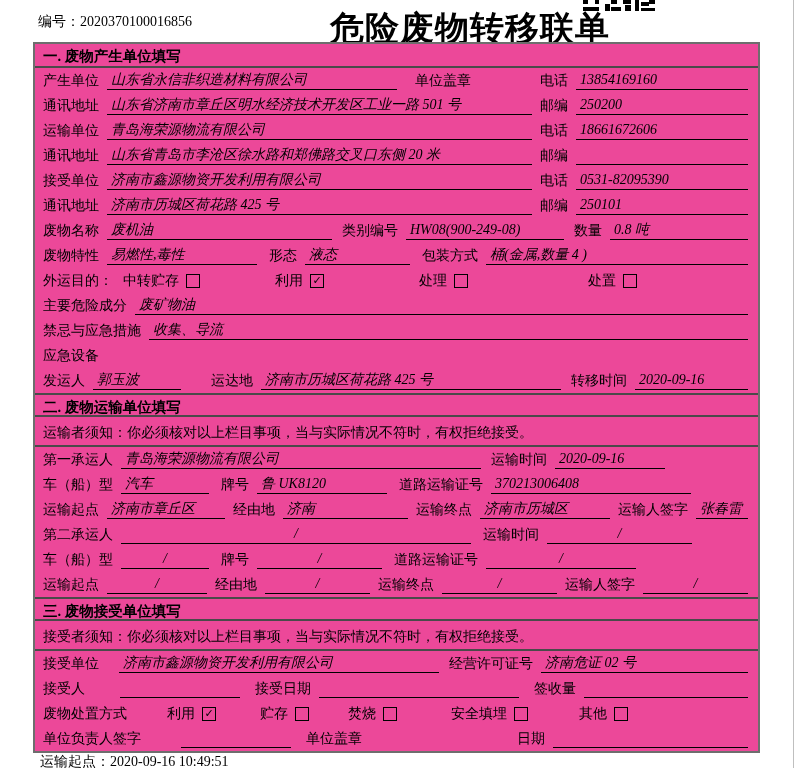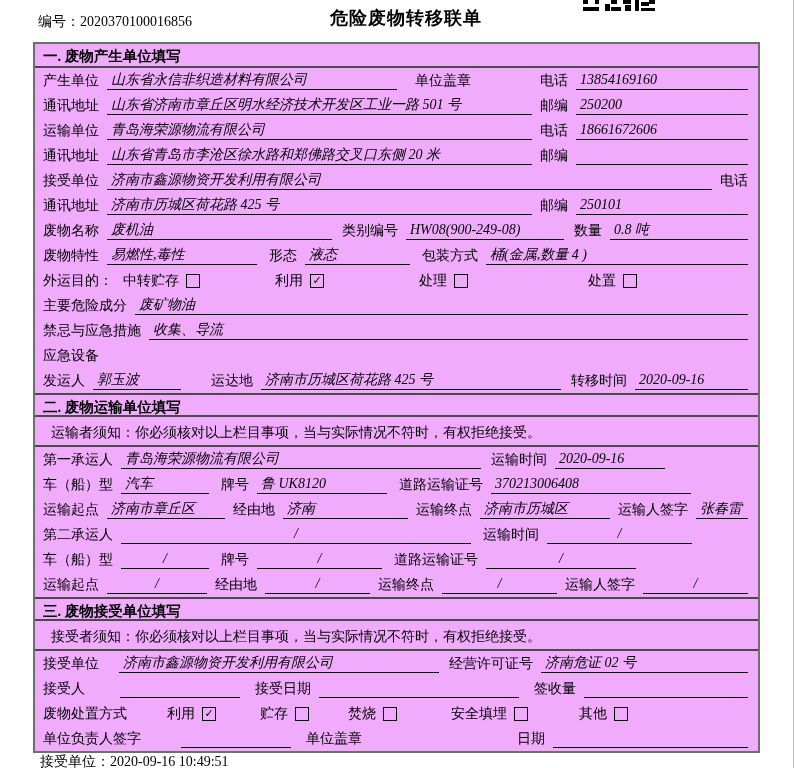--- a/index.html
+++ b/index.html
@@ -1,25 +1,25 @@
 <!DOCTYPE html>
 <html><head>
 <meta charset="utf-8">
 <style>
   html,body{margin:0;padding:0;background:#fff;}
   .page{position:relative;width:796px;height:768px;background:#fff;overflow:hidden;
         font-family:"Liberation Serif","DejaVu Serif",serif;font-size:14px;color:#000;}
   .edge-line{position:absolute;right:2px;top:0;width:1px;height:100%;background:#bfbfbf;}
   .serial{position:absolute;left:38px;top:13px;white-space:nowrap;}
-  .doc-title{position:absolute;left:330px;top:6px;font-size:18px;font-weight:bold;letter-spacing:1px;white-space:nowrap;}
+  .doc-title{position:absolute;left:330px;top:6px;font-size:34px;font-weight:bold;letter-spacing:1px;white-space:nowrap;}
   .qr-frag{position:absolute;left:583px;top:0;}
-  .form{position:absolute;left:33px;top:42px;width:723px;border:2px solid #6e6e6e;background:#f0abfc;box-sizing:content-box;}
+  .form{position:absolute;left:33px;top:42px;width:723px;border:2px solid #6e6e6e;background:#ec4899;box-sizing:content-box;}
   .shead{font-weight:bold;height:24px;box-sizing:border-box;padding:3px 8px 0;border-bottom:2px solid #4a4a4a;font-size:14.5px;}
   .shead.mid{border-top:2px solid #4a4a4a;}
-  .notice{height:30px;box-sizing:border-box;padding:7px 16px 0;border-bottom:2px solid #4a4a4a;}
+  .notice{height:30px;box-sizing:border-box;padding:7px 8px 0;border-bottom:2px solid #4a4a4a;}
   .row{display:flex;align-items:flex-end;height:25px;box-sizing:border-box;padding:0 10px 3px 8px;}
   .lbl{white-space:nowrap;}
   .val{border-bottom:1px solid #000;box-sizing:border-box;padding:0 4px;margin-left:8px;
        white-space:nowrap;overflow:hidden;min-height:18px;font-style:italic;}
   .grow{flex:1;margin-top:25px;}
   .c{text-align:center;}
   .opt{display:flex;align-items:center;}
   .cb{display:inline-block;width:12px;height:12px;border:1px solid #000;margin-left:7px;
       line-height:11px;font-size:11px;text-align:center;font-weight:bold;
       font-family:"DejaVu Sans",sans-serif;}
@@ -83,20 +83,21 @@
       <span class="lbl">通讯地址</span>
       <span class="val grow">山东省青岛市李沧区徐水路和郑佛路交叉口东侧 20 米</span>
       <span class="lbl" style="margin-left:8px">邮编</span>
       <span class="val" style="width:172px"></span>
     </div>
 
     <div class="row">
       <span class="lbl">接受单位</span>
       <span class="val grow">济南市鑫源物资开发利用有限公司</span>
       <span class="lbl" style="margin-left:8px">电话</span>
+      <span class="val" style="width:172px">0531-82095390</span>
     </div>
 
     <div class="row">
       <span class="lbl">通讯地址</span>
       <span class="val grow">济南市历城区荷花路 425 号</span>
       <span class="lbl" style="margin-left:8px">邮编</span>
       <span class="val" style="width:172px">250101</span>
     </div>
 
     <div class="row">
@@ -264,16 +265,16 @@
       <span class="lbl">单位负责人签字</span>
       <span class="val" style="width:110px;margin-left:40px"></span>
       <span class="lbl" style="margin-left:15px">单位盖章</span>
       <span class="lbl" style="margin-left:auto">日期</span>
       <span class="val" style="width:195px"></span>
     </div>
 
   </div>
 
   <div class="print">
-    <span>接受单位：</span><span>2020-09-16 10:49:51</span>
+    <span>运输起点：</span><span>2020-09-16 10:49:51</span>
   </div>
 
 </div>
 
 </body></html>

